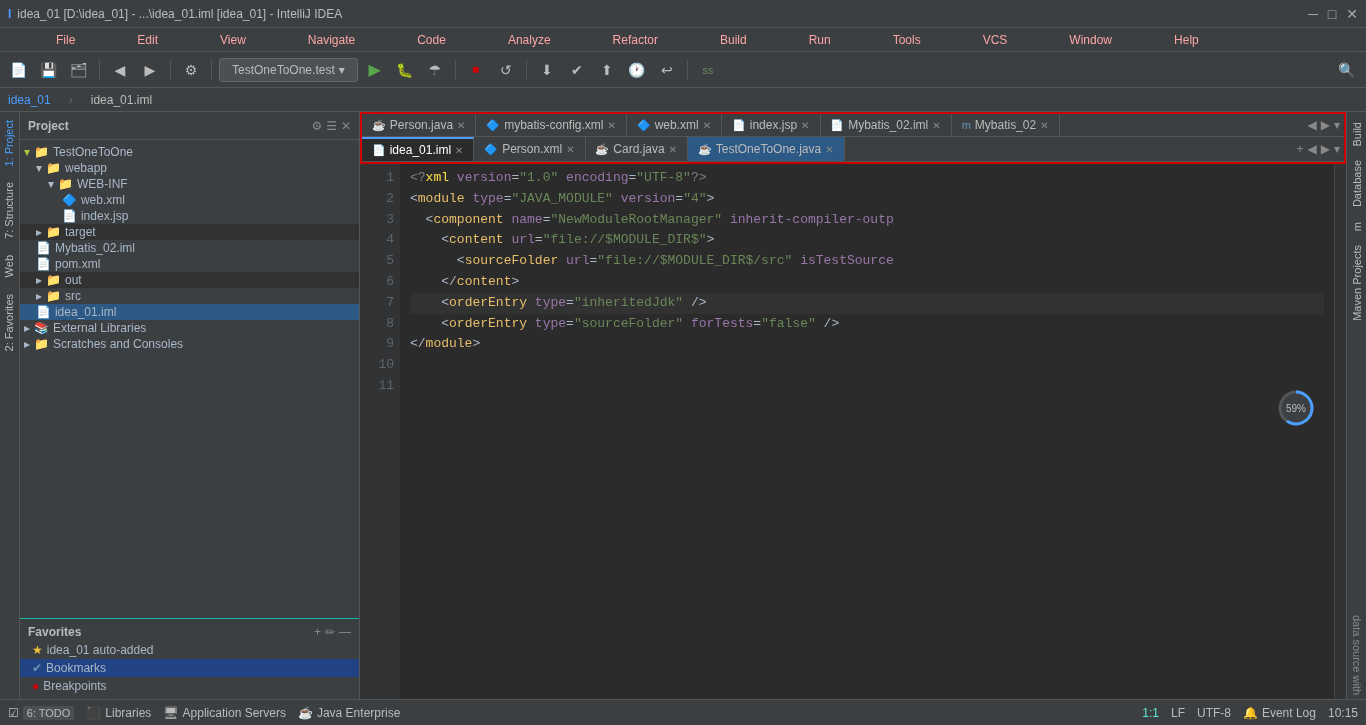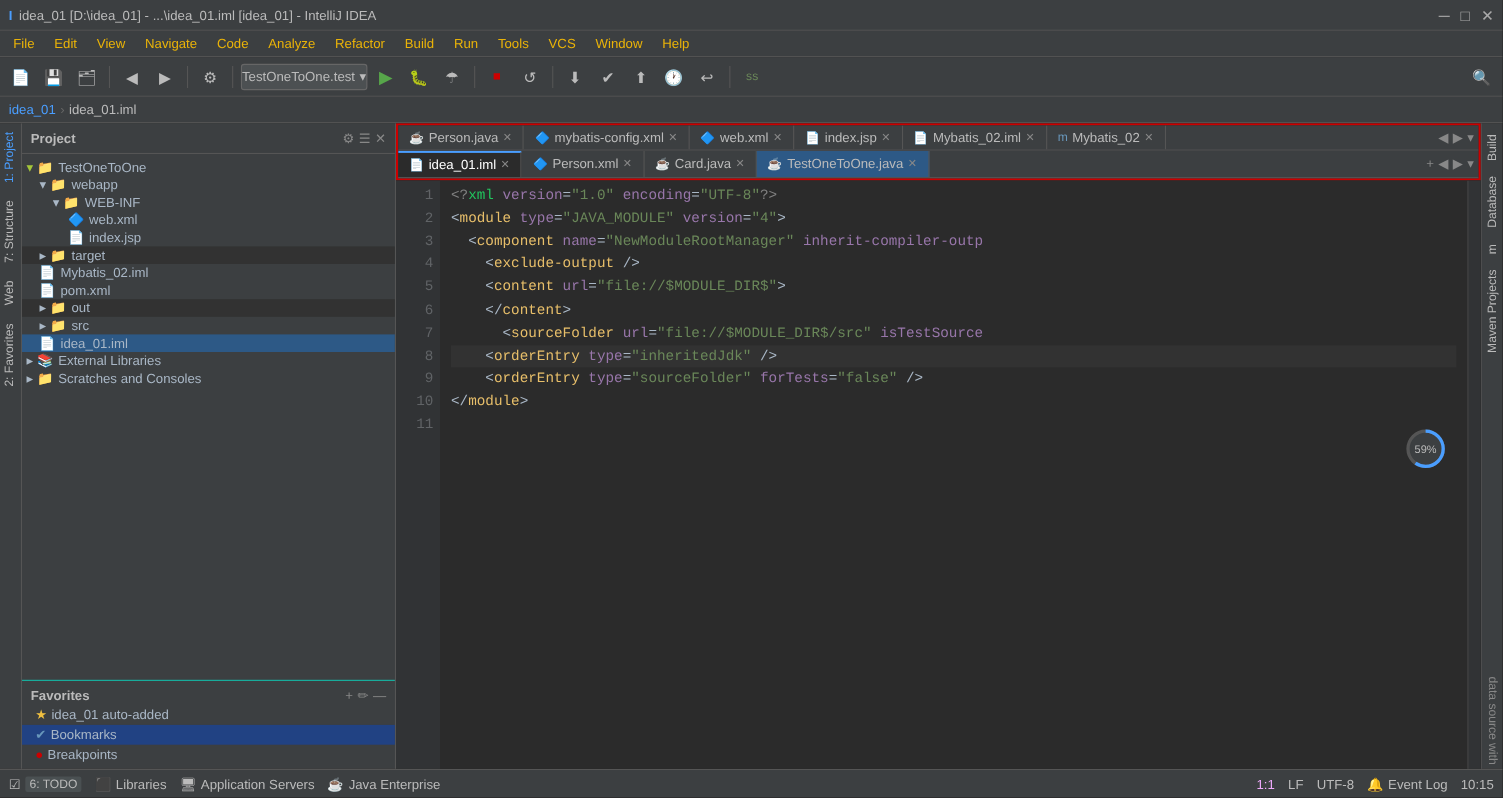--- a/index.html
+++ b/index.html
@@ -27,23 +27,24 @@
       height: 24px;
       display: flex;
       align-items: center;
       padding: 0 4px;
       gap: 2px;
       border-bottom: 1px solid #555;
     }
     .menu-item {
       padding: 2px 8px;
       cursor: pointer;
-      color: #eab308;
+      color: #fca5a5;
       font-size: 12px;
       border-radius: 3px;
+      margin-left: 44px;
     }
 
     
     .toolbar {
       background: #3c3f41;
       height: 36px;
       display: flex;
       align-items: center;
       padding: 0 6px;
       gap: 4px;
@@ -59,36 +60,36 @@
     .toolbar-run-btn {
       width: 26px; height: 26px;
       display: flex; align-items: center; justify-content: center;
       cursor: pointer; border-radius: 3px; color: #57a64a; font-size: 16px;
       border: none; background: transparent;
     }
     .toolbar-config {
       background: #4c5052;
       border: 1px solid #666;
       border-radius: 3px;
-      padding: 2px 0;
+      padding: 2px 12px;
       color: #bbbbbb;
       font-size: 12px;
       height: 24px;
       display: flex; align-items: center; gap: 4px;
       cursor: pointer;
     }
 
     
     .breadcrumb-bar {
       background: #3c3f41;
       height: 24px;
       display: flex;
       align-items: center;
       padding: 0 8px;
-      gap: 4px;
+      gap: 18px;
       color: #bbbbbb;
       font-size: 12px;
       border-bottom: 1px solid #555;
     }
     .breadcrumb-sep { color: #666; }
 
     
     .project-panel {
       width: 340px;
       background: #3c3f41;
@@ -554,27 +555,26 @@
           <div>5</div>
           <div>6</div>
           <div>7</div>
           <div>8</div>
           <div>9</div>
           <div>10</div>
           <div>11</div>
         </div>
 
         <div class="code-content">
-          <div class="code-line"><span style="color:#808080;">&lt;?</span><span style="color:#22c55e;">xml</span> <span style="color:#9876aa;">version</span>=<span style="color:#6a8759;">"1.0"</span> <span style="color:#9876aa;font-family:Liberation Mono, monospace;">encoding</span>=<span style="color:#6a8759;">"UTF-8"</span><span style="color:#808080;">?&gt;</span></div>
+          <div class="code-line"><span style="color:#808080;">&lt;?</span><span style="color:#fde047;">xml</span> <span style="color:#9876aa;">version</span>=<span style="color:#6a8759;">"1.0"</span> <span style="color:#9876aa;font-family:Liberation Mono, monospace;">encoding</span>=<span style="color:#6a8759;">"UTF-8"</span><span style="color:#808080;">?&gt;</span></div>
           <div class="code-line"><span style="color:#a9b7c6;">&lt;</span><span style="color:#e8bf6a;">module</span> <span style="color:#9876aa;">type</span>=<span style="color:#6a8759;">"JAVA_MODULE"</span> <span style="color:#9876aa;">version</span>=<span style="color:#6a8759;">"4"</span><span style="color:#a9b7c6;">&gt;</span></div>
           <div class="code-line">  <span style="color:#a9b7c6;">&lt;</span><span style="color:#e8bf6a;">component</span> <span style="color:#9876aa;">name</span>=<span style="color:#6a8759;">"NewModuleRootManager"</span> <span style="color:#9876aa;">inherit-compiler-outp</span></div>
-          <div class="code-line">    <span style="color:#a9b7c6;">&lt;</span><span style="color:#e8bf6a;">exclude-output</span> <span style="color:#a9b7c6;">/&gt;</span></div>
           <div class="code-line">    <span style="color:#a9b7c6;">&lt;</span><span style="color:#e8bf6a;">content</span> <span style="color:#9876aa;">url</span>=<span style="color:#6a8759;">"file://$MODULE_DIR$"</span><span style="color:#a9b7c6;">&gt;</span></div>
+          <div class="code-line">      <span style="color:#a9b7c6;">&lt;</span><span style="color:#e8bf6a;">sourceFolder</span> <span style="color:#9876aa;">url</span>=<span style="color:#6a8759;">"file://$MODULE_DIR$/src"</span> <span style="color:#9876aa;">isTestSource</span></div>
           <div class="code-line">    <span style="color:#a9b7c6;">&lt;/</span><span style="color:#e8bf6a;">content</span><span style="color:#a9b7c6;">&gt;</span></div>
-          <div class="code-line">      <span style="color:#a9b7c6;">&lt;</span><span style="color:#e8bf6a;">sourceFolder</span> <span style="color:#9876aa;">url</span>=<span style="color:#6a8759;">"file://$MODULE_DIR$/src"</span> <span style="color:#9876aa;">isTestSource</span></div>
           <div class="code-line line-highlight">    <span style="color:#a9b7c6;">&lt;</span><span style="color:#e8bf6a;">orderEntry</span> <span style="color:#9876aa;">type</span>=<span style="color:#6a8759;">"inheritedJdk"</span> <span style="color:#a9b7c6;">/&gt;</span></div>
           <div class="code-line">    <span style="color:#a9b7c6;">&lt;</span><span style="color:#e8bf6a;">orderEntry</span> <span style="color:#9876aa;">type</span>=<span style="color:#6a8759;">"sourceFolder"</span> <span style="color:#9876aa;">forTests</span>=<span style="color:#6a8759;">"false"</span> <span style="color:#a9b7c6;">/&gt;</span></div>
           <div class="code-line"><span style="color:#a9b7c6;">&lt;/</span><span style="color:#e8bf6a;">module</span><span style="color:#a9b7c6;">&gt;</span></div>
         </div>
 
         <div style="width:12px; background:#313335; border-left:1px solid #444;">
         </div>
       </div>
 
       <div style="position:absolute; right:30px; top:calc(50% - 18px); width:40px; height:40px;">
@@ -611,21 +611,21 @@
       <div class="status-item">
         <span>🖥</span>
         <span>Application Servers</span>
       </div>
       <div class="status-item">
         <span>☕</span>
         <span>Java Enterprise</span>
       </div>
     </div>
     <div class="status-right">
-      <span style="color:#f0abfc;">1:1</span>
+      <span style="color:#5eead4;">1:1</span>
       <span style="cursor:pointer;">LF</span>
       <span style="cursor:pointer;">UTF-8</span>
       <div class="status-item">
         <span class="event-log-icon">🔔</span>
         <span>Event Log</span>
       </div>
       <span>10:15</span>
     </div>
   </div>
 

